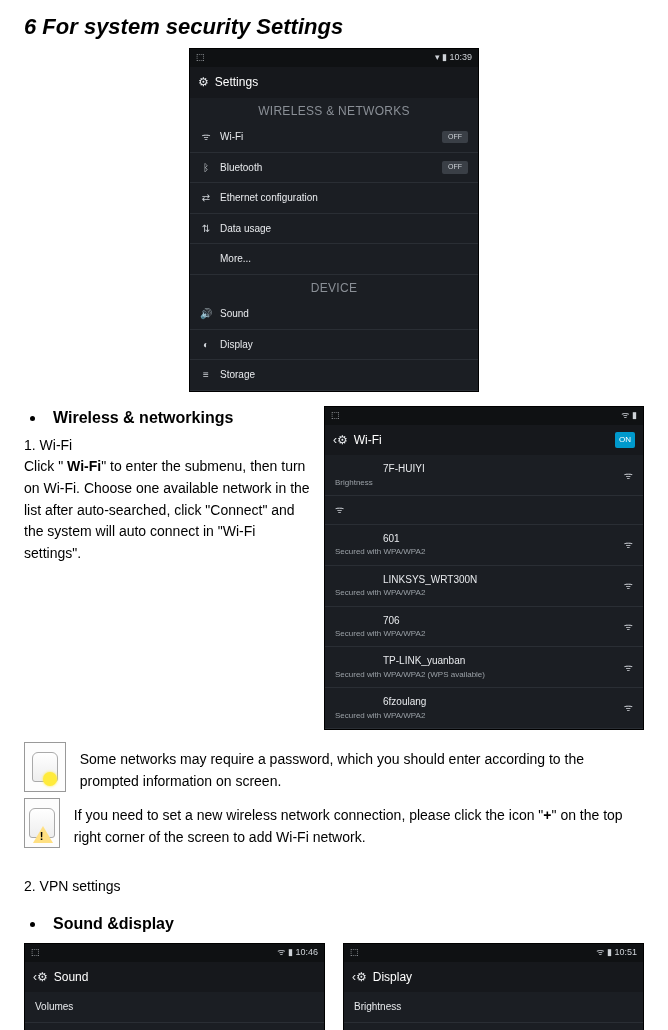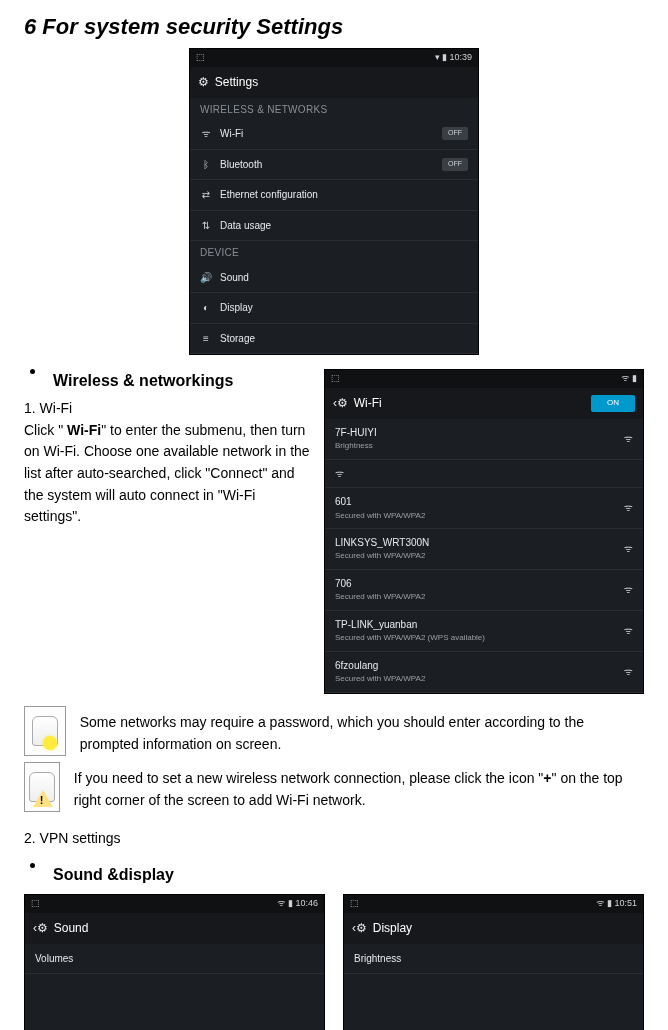--- a/index.html
+++ b/index.html
@@ -13,21 +13,21 @@
     line-height: 1.55;
   }
   h1 {
     font-size: 22px;
     font-weight: bold;
     margin: 0 0 4px 0;
     font-style: italic;
   }
   .bullet-heading {
     display: flex;
-    align-items: flex-start;
+    align-items: center;
     gap: 18px;
     font-weight: bold;
     font-size: 16px;
     margin: 14px 0 4px 0;
   }
   .bullet-heading .dot {
     width: 5px; height: 5px; background:#000; border-radius:50%; margin-left:6px;
   }
   .center { text-align:center; }
 
@@ -43,43 +43,44 @@
   .shot .statusbar {
     display:flex; justify-content:space-between; align-items:center;
     padding:2px 6px; font-size:9px; background:#0f1113; color:#cfd3d8;
   }
   .shot .header {
     display:flex; align-items:center; gap:6px; padding:6px 8px;
     font-size:12px; background:#16181c; color:#fff;
   }
   .shot .header .icon { font-size:12px; color:#e8eaed;}
   .shot .section-label {
-    color:#8a8f96; font-size:10px; padding:4px 10px 2px;
+    color:#8a8f96; font-size:12px; padding:4px 10px 2px;
     letter-spacing:0.3px;
+    text-align:center;
   }
   .shot .row {
     display:flex; justify-content:space-between; align-items:center;
     padding:7px 10px; border-bottom:1px solid #2a2e34;
   }
   .shot .row .left { display:flex; align-items:center; gap:8px;}
   .shot .row .left .ic { width:12px; text-align:center; color:#cfd3d8;}
   .shot .row .label {color:#e8eaed;}
   .shot .toggle {
     font-size:7px; background:#3a3f46; color:#cfd3d8;
     padding:1px 6px; border-radius:2px;
   }
 
   
   .wifi-row { display:flex; justify-content:space-between; align-items:center;
     padding:6px 10px; border-bottom:1px solid #2a2e34;}
-  .wifi-row .name{color:#e8eaed;}
+  .wifi-row .name{color:#e8eaed;margin-left:48px;}
   .wifi-row .sub{color:#9aa0a6; font-size:8px;}
   .wifi-row .sig{color:#cfd3d8;}
   .wifi-toggle {
-    background:#0099cc; color:#fff; font-size:8px; padding:2px 16px; border-radius:2px;
+    background:#0099cc; color:#fff; font-size:8px; padding:2px 4px; border-radius:2px;
   }
 
   
   .note {
     display:flex; align-items:flex-end; gap:14px; margin:6px 0;
   }
   .note .icon-box{
     width:50px; height:48px; display:flex; align-items:center; justify-content:center;
     border:1px solid #999; background:#fdfdfd;
     position:relative;
@@ -150,20 +151,26 @@
           <span class="ic">⇄</span>
           <span class="label">Ethernet configuration</span>
         </span>
     </div>
     <div class="row">
       <span class="left">
           <span class="ic">⇅</span>
           <span class="label">Data usage</span>
         </span>
     </div>
+    <div class="row">
+      <span class="left">
+          <span class="ic"></span>
+          <span class="label">More...</span>
+        </span>
+    </div>
 
     <div class="section-label">DEVICE</div>
     <div class="row">
       <span class="left">
           <span class="ic">🔊</span>
           <span class="label">Sound</span>
         </span>
     </div>
     <div class="row">
       <span class="left">
@@ -265,21 +272,21 @@
 <div class="note">
   <div class="icon-box">
     <div class="hand"></div>
       <div class="tri"></div>
   </div>
   <div>
     <span>If you need to set a new wireless network connection, please click the icon "</span><b>+</b><span>" on the top right corner of the screen to add Wi-Fi network.</span>
   </div>
 </div>
 
-<div style="margin-top:16px;">
+<div style="margin-top:28px;">
   <div>2. VPN settings</div>
 </div>
 
 <div class="bullet-heading">
   <span class="dot"></span>
   <span>Sound &amp;display</span>
 </div>
 
 <div class="two-col">
 

